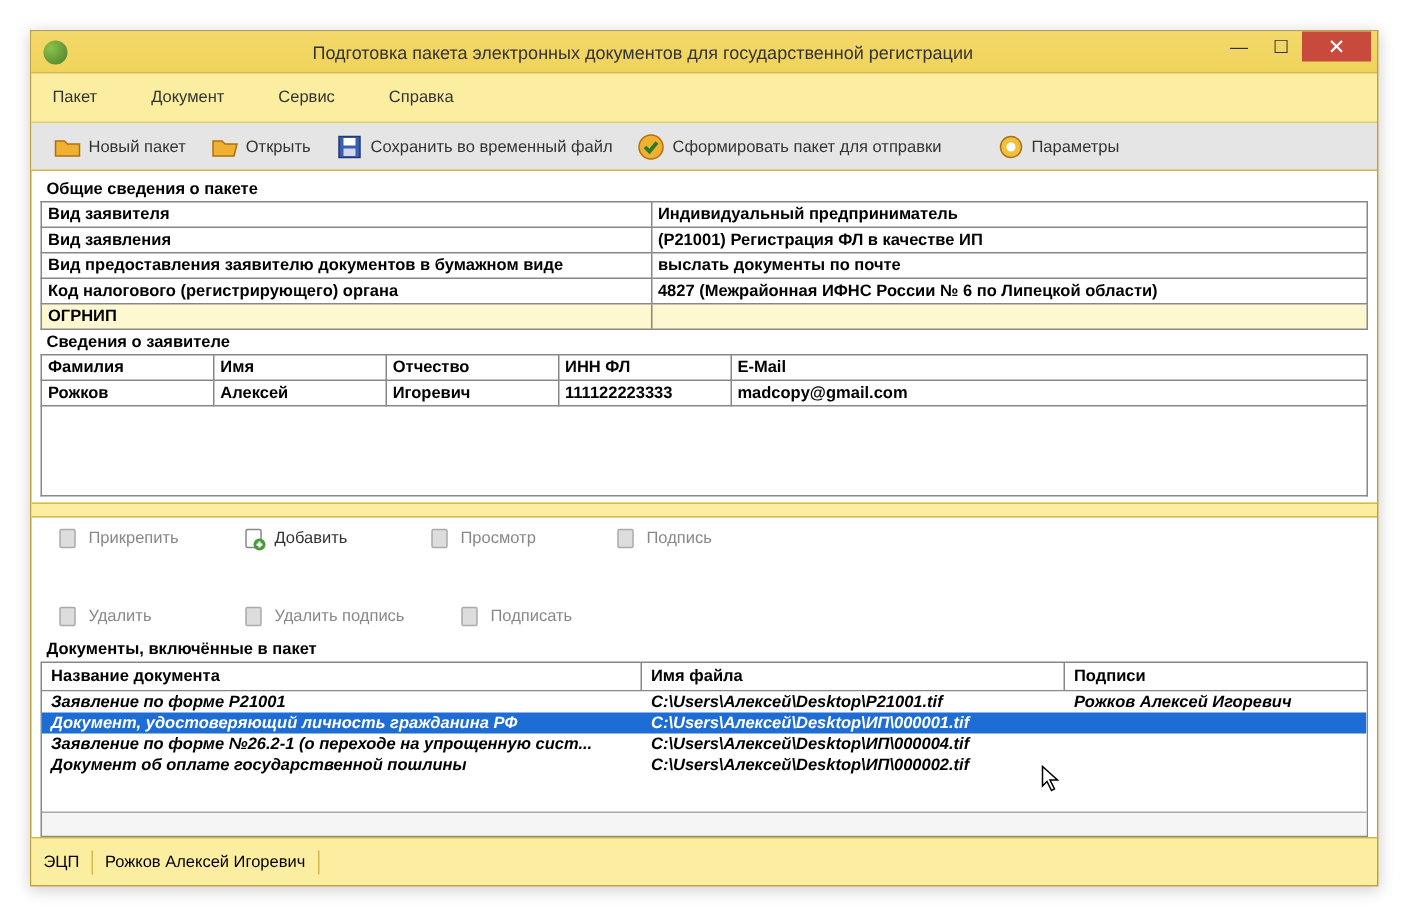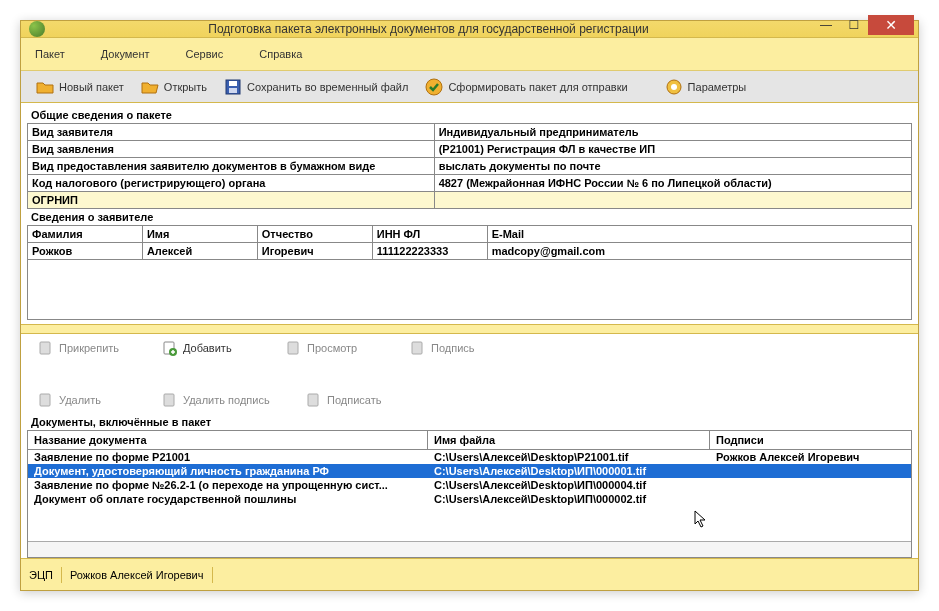--- a/index.html
+++ b/index.html
@@ -10,21 +10,21 @@
     background: #fff;
   }
   .window {
     width: 899px; height: 571px;
     border: 1px solid #bfa040;
     background: #fff;
     box-shadow: 0 2px 10px rgba(0,0,0,0.2);
     display: flex; flex-direction: column;
   }
   .titlebar {
-    height: 17px;
+    height: 28px;
     background: linear-gradient(#f3d96b, #f0d35c);
     display: flex; align-items: center;
     position: relative;
     border-bottom: 1px solid #d4b84c;
   }
   .titlebar .app-icon {
     width: 16px; height: 16px; margin-left: 8px;
     background: radial-gradient(circle at 30% 30%, #8bc34a, #4a7c2a);
     border-radius: 50%;
   }
@@ -101,21 +101,21 @@
   }
   .doc-toolbar .tbtn { width:110px; color:#888;}
   .doc-toolbar .tbtn.active { color:#333; }
   .docs-panel { border:1px solid #888; flex:1; display:flex; flex-direction:column; min-height:0;}
   .docs-head { display:flex; border-bottom:1px solid #888;}
   .docs-head div { padding:3px 6px; font-weight:bold; border-right:1px solid #888;}
   .docs-head div:last-child{border-right:none;}
   .col1{flex:0 0 400px;} .col2{flex:0 0 282px;} .col3{flex:1;}
   .docs-body { flex:1; overflow:auto; background:#fff;}
   .doc-row { display:flex; }
-  .doc-row div { padding:1px 6px; font-weight:bold; white-space:nowrap; overflow:hidden; text-overflow:ellipsis;}
+  .doc-row div { padding:1px 6px; font-weight:bold; white-space:nowrap; overflow:hidden; text-overflow:ellipsis;font-style:italic;}
   .doc-row.selected { background:#1e6dd4; color:#fff; }
   .docs-footer{height:16px;border-top:1px solid #aaa;background:#f5f5f5;}
   .statusbar {
     height:32px; border-top:1px solid #d4b84c;
     background:#fceea0; display:flex;align-items:center;
     font-size:11px; padding:0;
   }
   .statusbar .cell { padding:2px 8px; border-right:1px solid #d4b84c; }
   .cursor {
     position:absolute; width:14px; height:18px;

